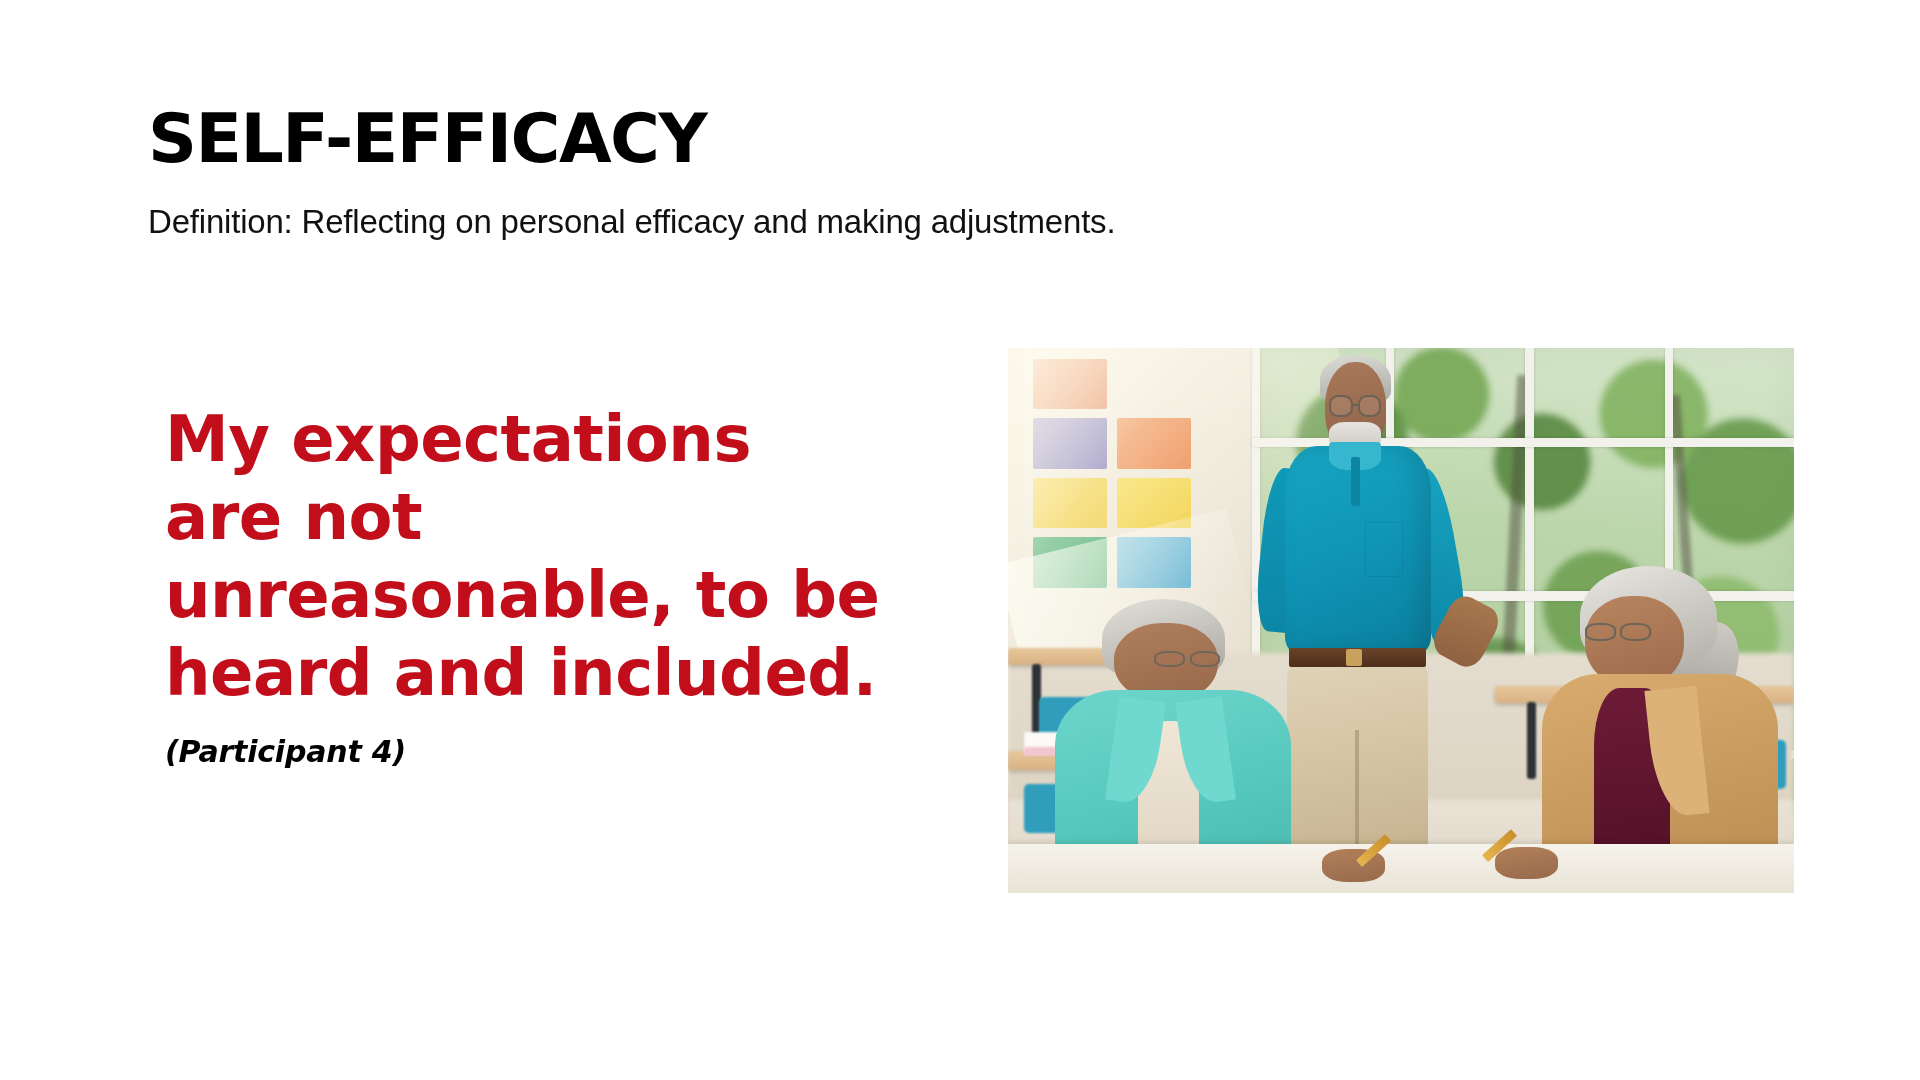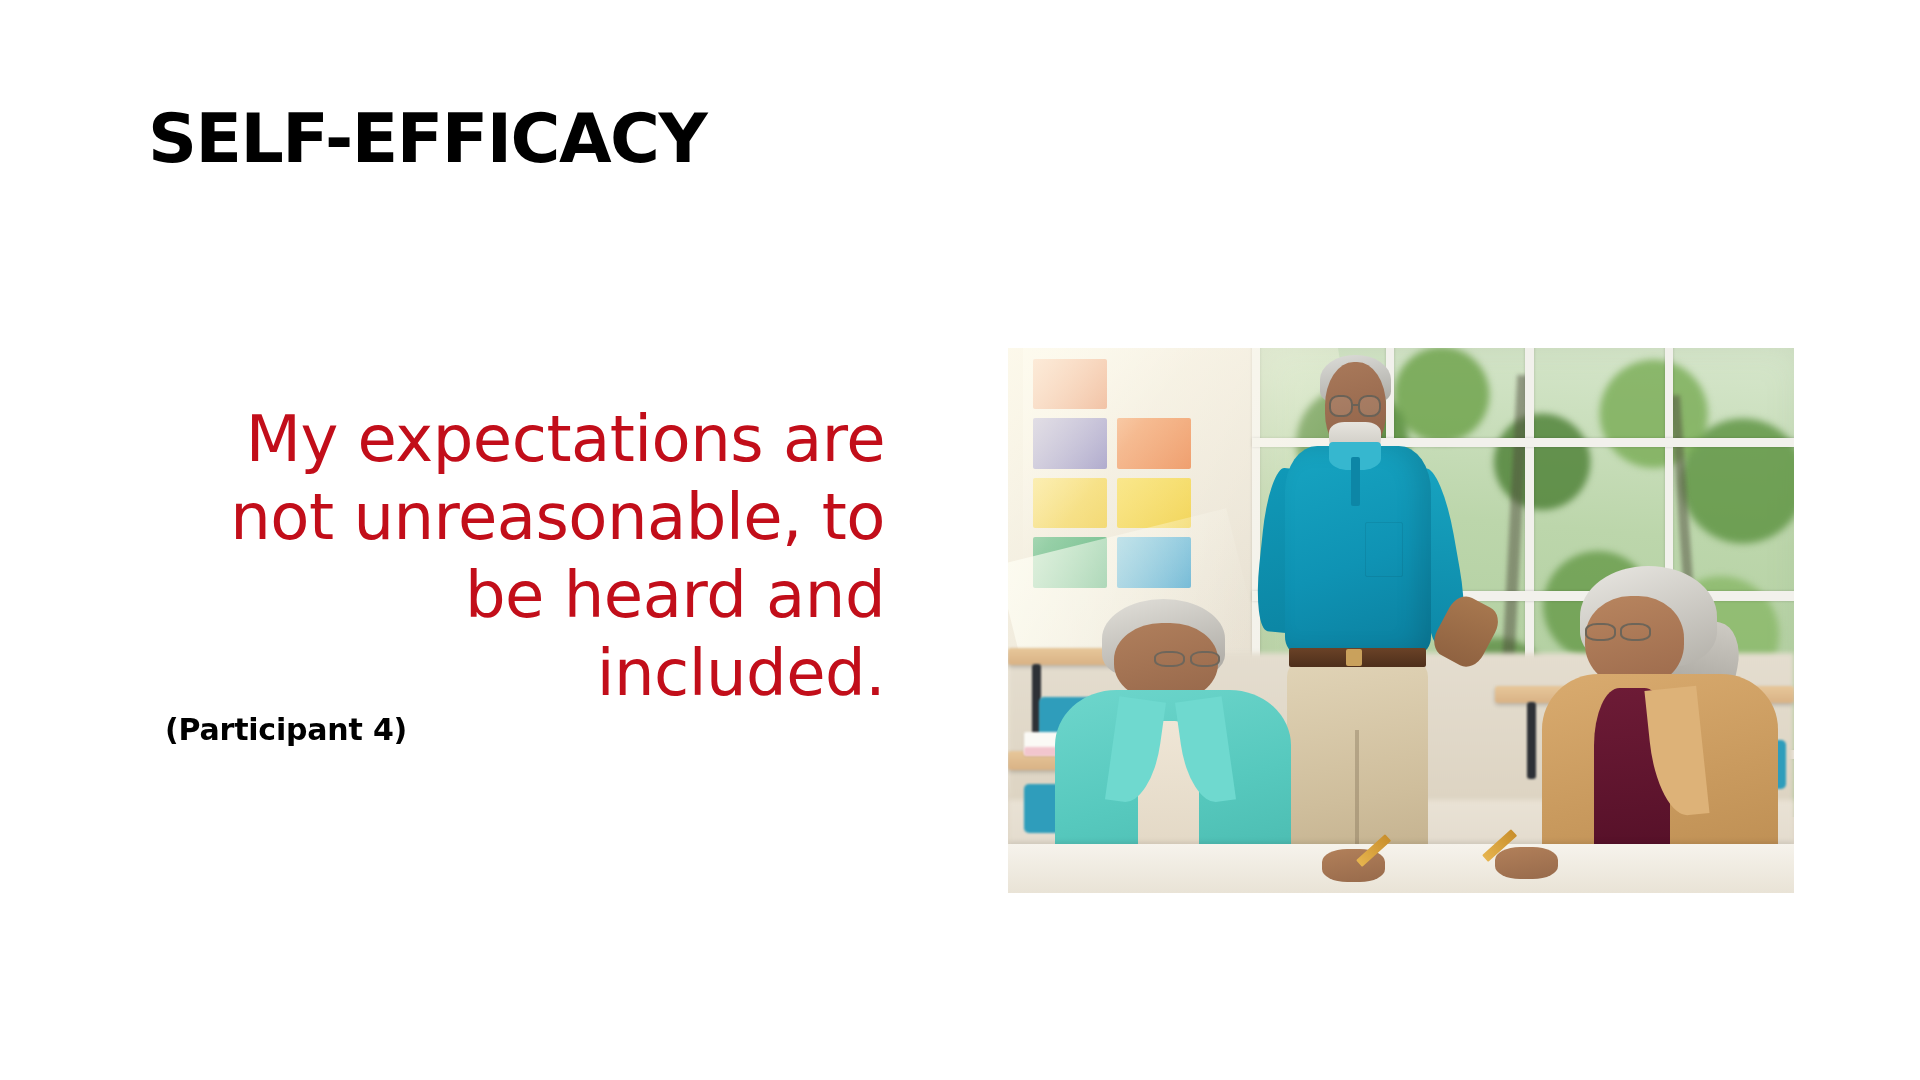--- a/index.html
+++ b/index.html
@@ -36,33 +36,34 @@
   }
 
   
   .quote-col {
     position:absolute;
     left:165px; top:400px;
     width:720px;
   }
   .quote-text {
     font-size:64px;
-    font-weight:400;
+    font-weight:700;
     color:#C20E1A;
     line-height:1.22;
     letter-spacing:-0.5px;
     font-family:"DejaVu Sans","Liberation Sans",sans-serif;
-    text-align:right;
   }
   .quote-attribution {
+    margin-top:22px;
     font-size:30px;
     font-weight:700;
     color:#000000;
     letter-spacing:-0.2px;
     font-family:"DejaVu Sans","Liberation Sans",sans-serif;
+    font-style:italic;
   }
 
   
   .photo-frame {
     position:absolute;
     left:1008px; top:348px;
     width:786px; height:545px;
     overflow:hidden;
     background:#cfc9bd;
   }
@@ -294,20 +295,21 @@
   .soft { filter:blur(1.1px); }
   .softer { filter:blur(2.4px); }
 </style>
 </head>
 <body>
 
 <div class="slide">
 
   <div class="header">
     <div class="slide-title">SELF-EFFICACY</div>
+    <div class="slide-subtitle">Definition: Reflecting on personal efficacy and making adjustments.</div>
   </div>
 
   <div class="quote-col">
     <div class="quote-text">My expectations are not unreasonable, to be heard and included.</div>
     <div class="quote-attribution">(Participant 4)</div>
   </div>
 
   <div class="photo-frame">
     <div class="photo">
 

